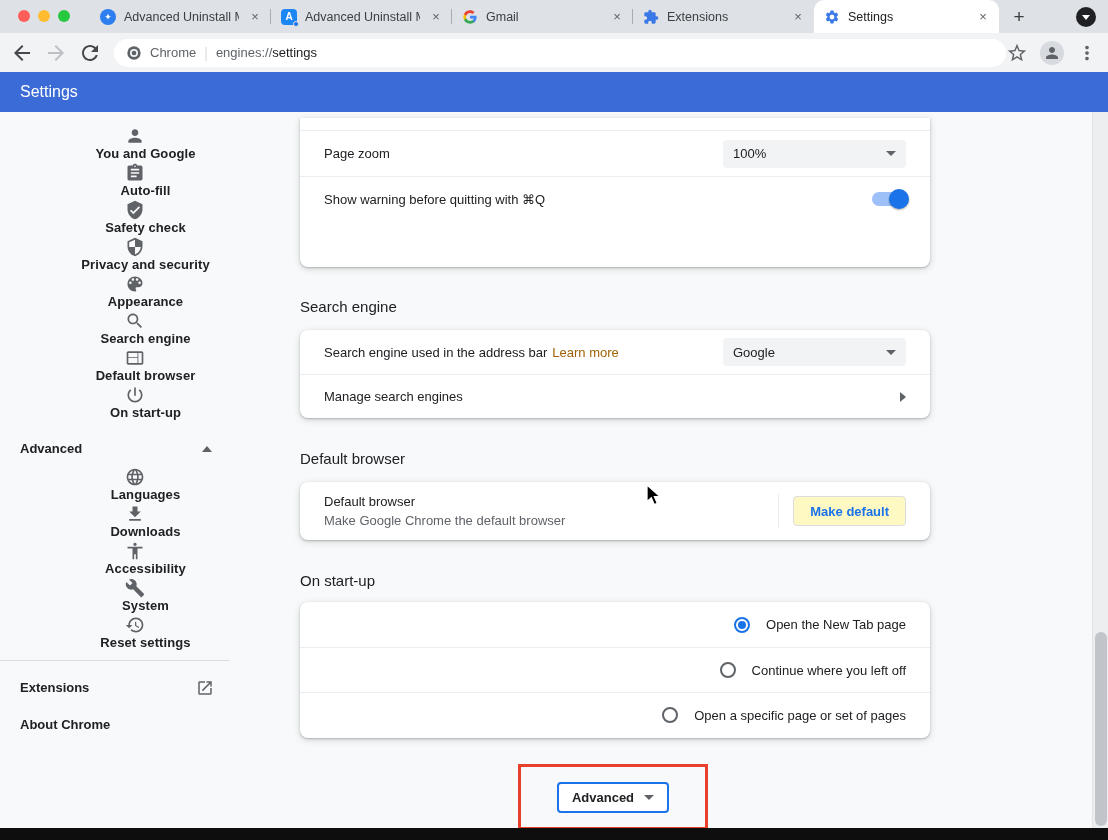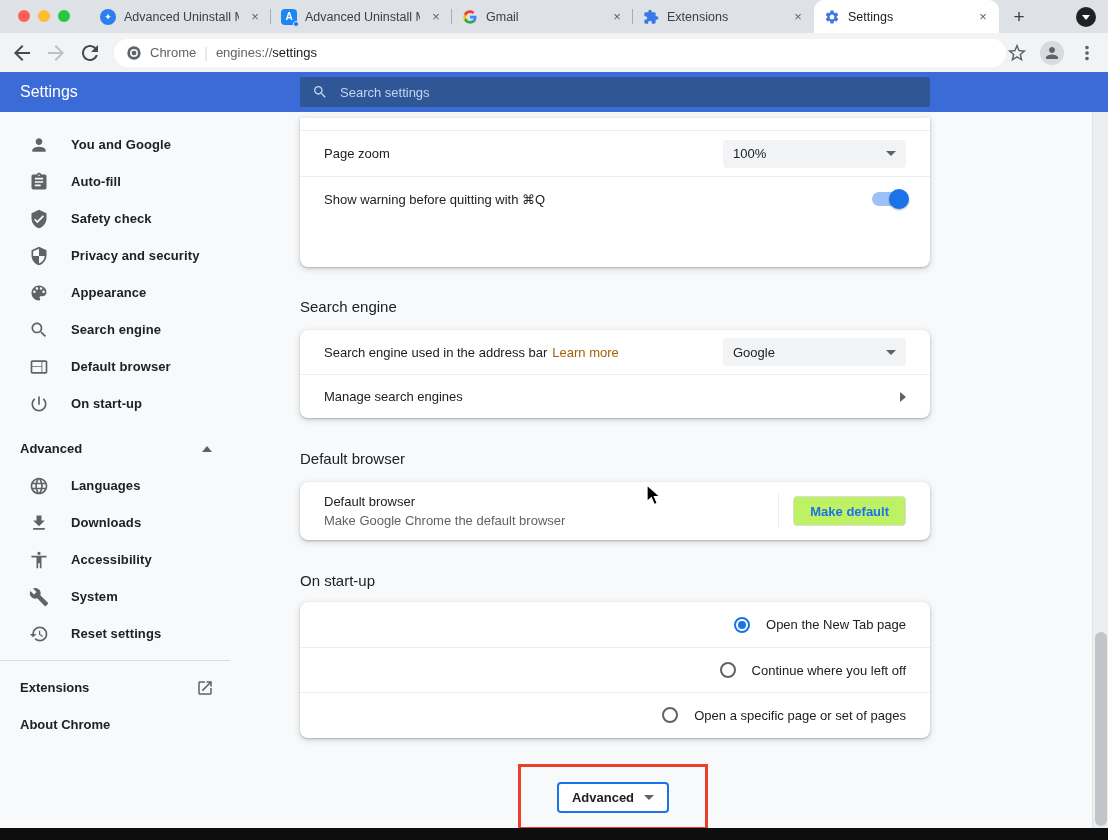--- a/index.html
+++ b/index.html
@@ -47,21 +47,21 @@
   .blue-title { position:absolute; left:20px; top:11px; color:#fff; font-size:16px; font-weight:400; }
   .hsearch { position:absolute; left:300px; top:5px; width:630px; height:30px; background:#2f5796; border-radius:2px; display:flex; align-items:center; padding:0 12px; gap:12px; }
   .hsearch svg { width:16px; height:16px; fill:#c6d4f2; flex:none; }
   .hsearch .ph { color:#c6d4f2; font-size:13px; }
 
   
   .page { position:absolute; top:112px; left:0; width:1108px; height:716px; background:#f8f9fa; }
 
   
   .sidebar { position:absolute; left:0; top:0; width:240px; padding-top:14px; }
-  .side-item { height:37px; display:flex; align-items:center; padding-left:29px; cursor:default; }
+  .side-item { height:37px; display:flex; align-items:center; padding-left:29px; cursor:default;flex-direction:column; }
   .side-item .ic { width:20px; height:20px; flex:none; }
   .side-item .ic svg { width:20px; height:20px; fill:#5f6368; }
   .side-item .lbl { margin-left:22px; font-size:13px; font-weight:bold; color:#202124; letter-spacing:.1px; }
   .adv-header { height:37px; margin-top:8px; display:flex; align-items:center; padding:0 28px 0 20px; }
   .adv-header .lbl { font-size:13px; font-weight:bold; color:#202124; }
   .adv-caret { margin-left:auto; width:0; height:0; border-left:5px solid transparent; border-right:5px solid transparent; border-bottom:6px solid #5f6368; }
   .side-divider { height:1px; background:#dadce0; margin:8px 10px 8px 0; }
   .side-foot { height:37px; display:flex; align-items:center; padding:0 26px 0 20px; }
   .side-foot .lbl { font-size:13px; font-weight:bold; color:#202124; }
   .side-foot .ext-ic { margin-left:auto; width:18px; height:18px; }
@@ -92,21 +92,21 @@
   .card2 .row { height:44px; }
   .link { color:#a16207; margin-left:5px; }
   .sub-arrow { width:0; height:0; border-top:5px solid transparent; border-bottom:5px solid transparent; border-left:6px solid #5f6368; }
 
   .h-default-browser { top:338px; }
   .card3 { top:370px; height:58px; }
   .card3 .row { height:58px; }
   .row-title { font-size:13px; color:#202124; }
   .row-sub { font-size:13px; color:#5f6368; margin-top:4px; }
   .v-div { width:1px; height:34px; background:#ebedef; margin-right:14px; }
-  .btn-outline { height:30px; padding:0 16px; background:#bef264; border:1px solid #dadce0; border-radius:4px; color:#1a73e8; font-size:13px; font-weight:bold; display:flex; align-items:center; }
+  .btn-outline { height:30px; padding:0 16px; background:#fef9c3; border:1px solid #dadce0; border-radius:4px; color:#1a73e8; font-size:13px; font-weight:bold; display:flex; align-items:center; }
 
   .h-startup { top:460px; }
   .card4 { top:490px; height:136px; }
   .card4 .row { height:45px; padding-left:18px; }
   .radio { width:16px; height:16px; border:2px solid #5f6368; border-radius:50%; flex:none; position:relative; }
   .radio.on { border-color:#1a73e8; }
   .radio.on::after { content:""; position:absolute; inset:2px; background:#1a73e8; border-radius:50%; }
   .radio-lbl { margin-left:16px; }
 
   .red-box { position:absolute; left:218px; top:652px; width:190px; height:66px; border:3px solid #e8402a; display:flex; align-items:center; justify-content:center; }
@@ -230,26 +230,20 @@
     <span class="tool-ic">
       <svg viewBox="0 0 24 24">
           <path d="M12 8c1.1 0 2-.9 2-2s-.9-2-2-2-2 .9-2 2 .9 2 2 2zm0 2c-1.1 0-2 .9-2 2s.9 2 2 2 2-.9 2-2-.9-2-2-2zm0 6c-1.1 0-2 .9-2 2s.9 2 2 2 2-.9 2-2-.9-2-2-2z"></path>
         </svg>
     </span>
   </div>
 </div>
 
 <div class="blue-header">
   <span class="blue-title">Settings</span>
-  <div class="hsearch">
-    <svg viewBox="0 0 24 24">
-        <path d="M15.5 14h-.79l-.28-.27C15.41 12.59 16 11.11 16 9.5 16 5.91 13.09 3 9.5 3S3 5.91 3 9.5 5.91 16 9.5 16c1.61 0 3.09-.59 4.23-1.57l.27.28v.79l5 4.99L20.49 19l-4.99-5zm-6 0C7.01 14 5 11.99 5 9.5S7.01 5 9.5 5 14 7.01 14 9.5 11.99 14 9.5 14z"></path>
-      </svg>
-    <span class="ph">Search settings</span>
-  </div>
 </div>
 
 <div class="page">
 
   <div class="sidebar">
     <div class="side-item">
       <span class="ic"><svg viewBox="0 0 24 24">
             <path d="M12 12c2.21 0 4-1.79 4-4s-1.79-4-4-4-4 1.79-4 4 1.79 4 4 4zm0 2c-2.67 0-8 1.34-8 4v2h16v-2c0-2.66-5.33-4-8-4z"></path>
           </svg></span>
       <span class="lbl">You and Google</span>

